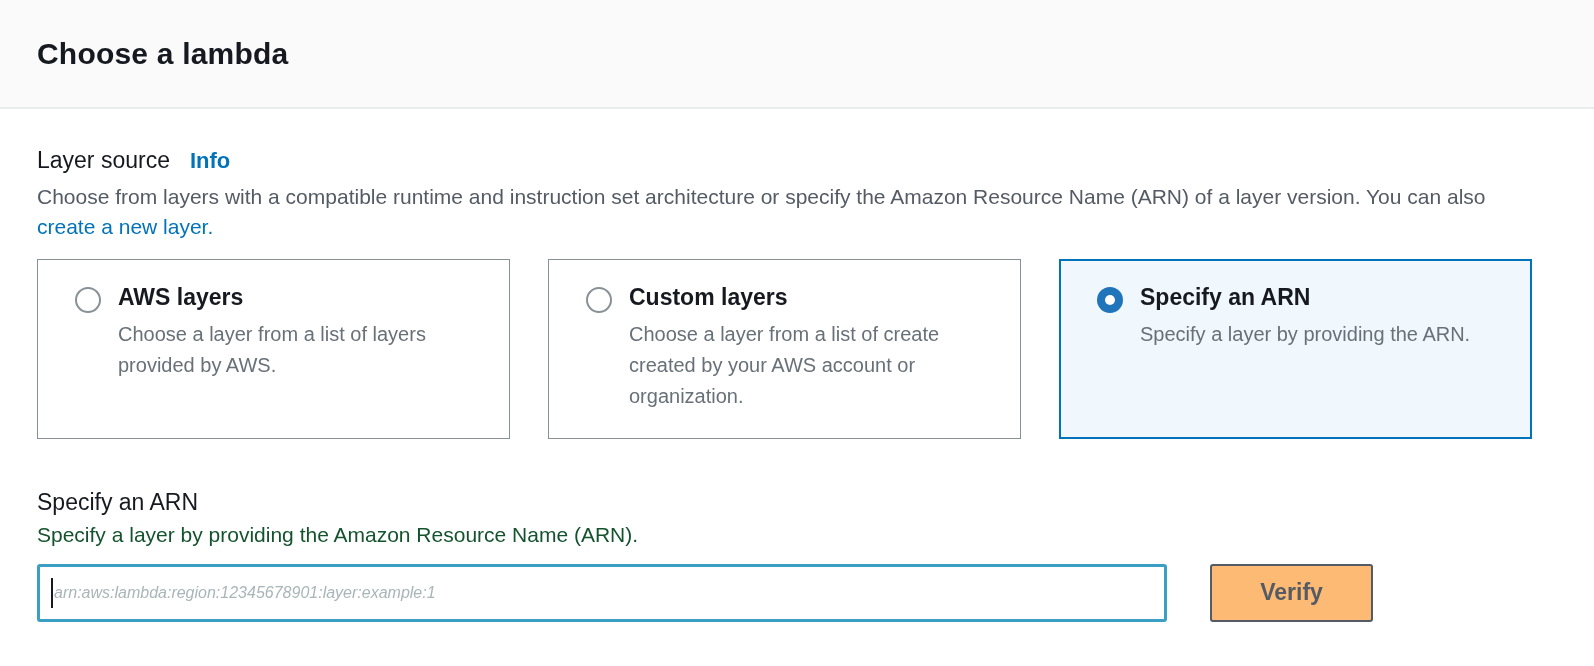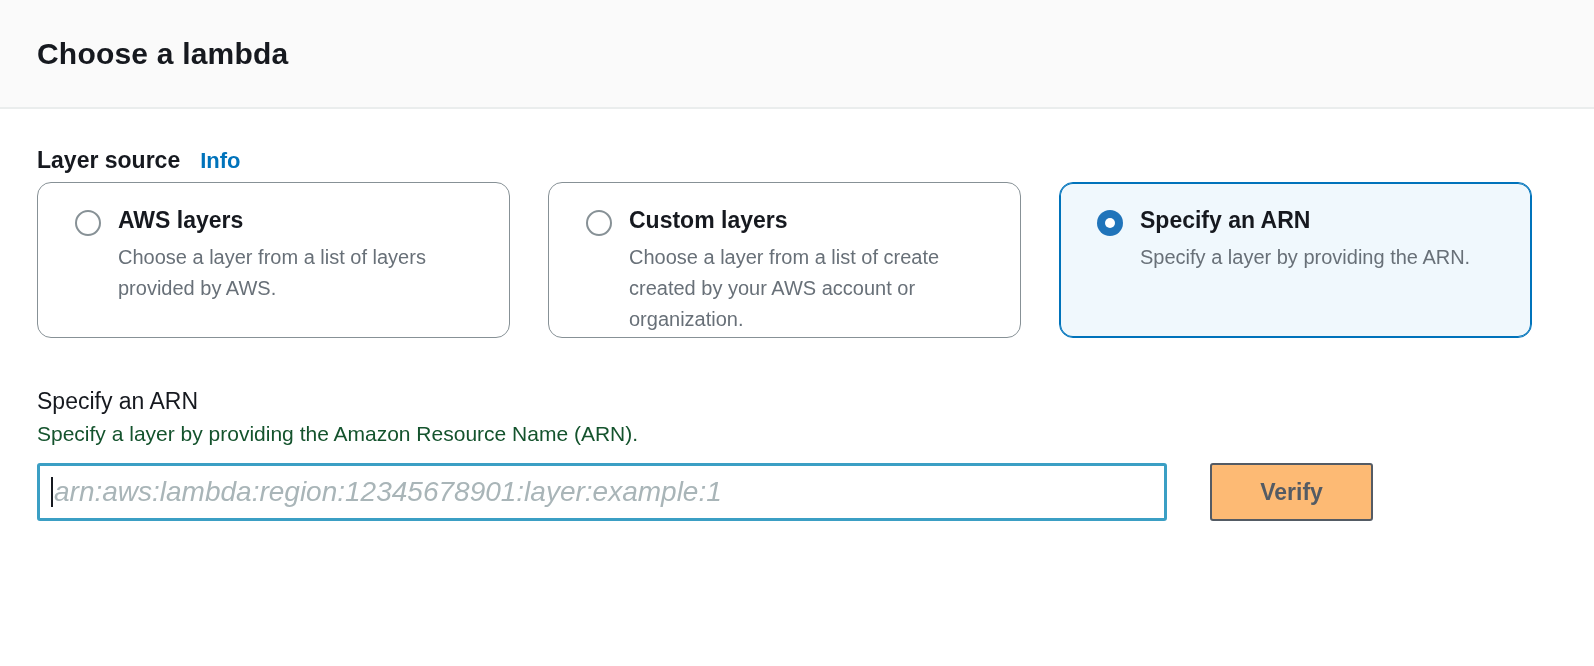--- a/index.html
+++ b/index.html
@@ -31,21 +31,20 @@
   }
   .label-row {
     display: flex;
     align-items: baseline;
     gap: 20px;
     margin-bottom: 8px;
   }
   .field-label {
     font-size: 23px;
     color: #16191f;
-    font-weight: bold;
   }
   .info-link {
     font-size: 22px;
     font-weight: 700;
     color: #0073bb;
     text-decoration: none;
     cursor: pointer;
   }
   .section-desc {
     font-size: 21px;
@@ -60,23 +59,23 @@
     cursor: pointer;
   }
   
   .cards {
     display: flex;
     gap: 38px;
     margin-bottom: 50px;
   }
   .card {
     flex: 1 1 0;
-    height: 156px;
+    height: 180px;
     border: 1px solid #879196;
-    border-radius: 14px;
+    border-radius: 0;
     background: #ffffff;
     display: flex;
     gap: 17px;
     padding: 24px 22px 20px 37px;
     cursor: pointer;
   }
   .card.selected {
     background: #f0f8fd;
     border: 1px solid #0073bb;
     box-shadow: inset 0 0 0 1px #0073bb;
@@ -133,21 +132,21 @@
     position: relative;
     width: 1130px;
   }
   .arn-input {
     width: 100%;
     height: 58px;
     border: 3px solid #3b9fc4;
     border-radius: 3px;
     padding: 0 14px;
     font-family: "Liberation Sans", sans-serif;
-    font-size: 28px;
+    font-size: 16px;
     color: #16191f;
     outline: none;
     background: #ffffff;
   }
   .arn-input::placeholder {
     font-style: italic;
     color: #a9b5b8;
     opacity: 1;
   }
   .caret {
@@ -177,20 +176,21 @@
   <h1>Choose a lambda</h1>
 </header>
 
 <main class="main">
 
   <div class="label-row">
     <span class="field-label">Layer source</span>
     <a class="info-link">Info</a>
   </div>
 
+  <p class="section-desc"><span>Choose from layers with a compatible runtime and instruction set architecture or specify the Amazon Resource Name (ARN) of a layer version. You can also </span><a class="text-link">create a new layer.</a></p>
 
   <div class="cards">
 
     <div class="card">
       <span class="radio"></span>
       <div>
         <div class="card-title">AWS layers</div>
         <div class="card-desc">Choose a layer from a list of layers provided by AWS.</div>
       </div>
     </div>

